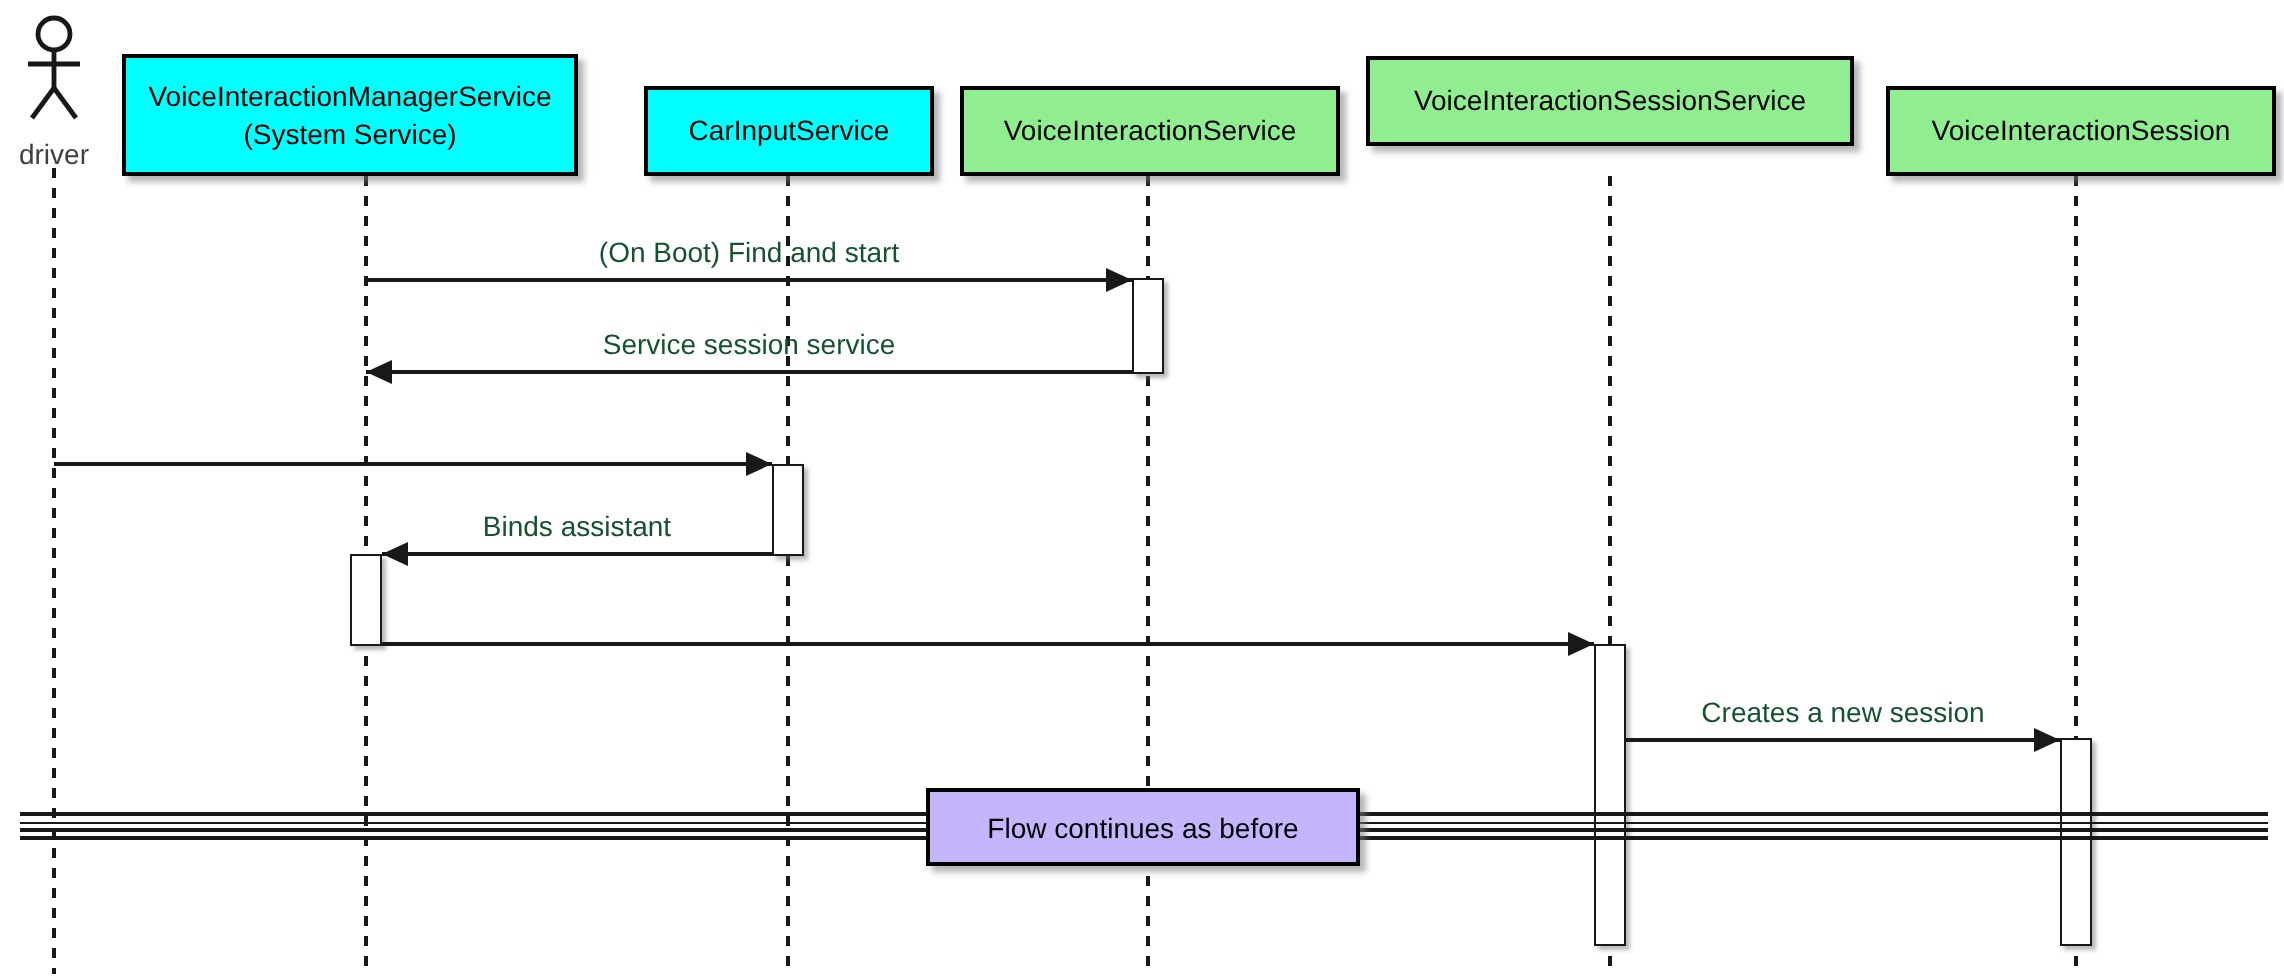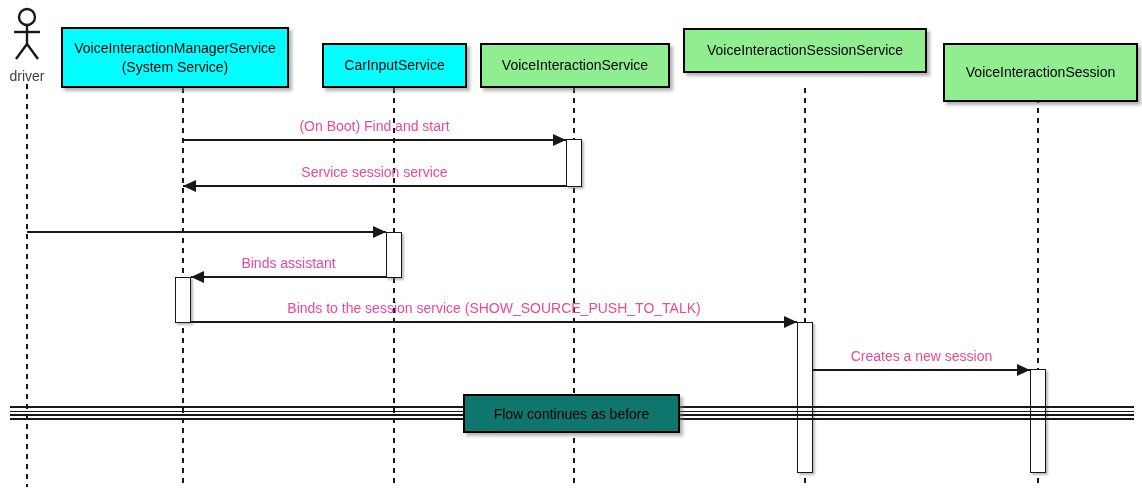--- a/index.html
+++ b/index.html
@@ -54,21 +54,21 @@
     z-index: 3;
   }
 
   
   .message { position: absolute; height: 23px; z-index: 5; }
   .msg-label {
     position: absolute;
     left: 0; right: 0; top: 0;
     text-align: center;
     font-size: 14px;
-    color: #ec4899;
+    color: #14532d;
     white-space: nowrap;
   }
   .msg-line {
     position: absolute;
     left: 0; right: 0; bottom: 0;
     height: 2px;
     background: var(--line);
   }
   .msg-line .head { position: absolute; width: 0; height: 0; bottom: -5px; }
   .msg-line .head.right {
@@ -88,21 +88,21 @@
   .divider-line {
     position: absolute;
     left: 10px;
     right: 8px;
     background: var(--line);
     z-index: 4;
   }
   .divider-box {
     position: absolute;
     border: 2px solid #000000;
-    background: #0f766e;
+    background: #c4b5fd;
     display: flex;
     align-items: center;
     justify-content: center;
     font-size: 14px;
     color: #000;
     box-shadow: 3px 3px 3px rgba(120,120,120,0.55);
     z-index: 7;
     white-space: nowrap;
   }
 </style>
@@ -135,21 +135,21 @@
   </div>
   <div class="participant cyan" style="left:322px; top:43px; width:145px; height:45px;">
     <div>CarInputService</div>
   </div>
   <div class="participant green" style="left:480px; top:43px; width:190px; height:45px;">
     <div>VoiceInteractionService</div>
   </div>
   <div class="participant green" style="left:683px; top:28px; width:244px; height:45px;">
     <div>VoiceInteractionSessionService</div>
   </div>
-  <div class="participant green" style="left:943px; top:43px; width:195px; height:59px;text-align:right;">
+  <div class="participant green" style="left:943px; top:43px; width:195px; height:45px;text-align:right;">
     <div>VoiceInteractionSession</div>
   </div>
 
   <div class="activation" style="left:566px; top:139px; height:48px;"></div>
   <div class="activation" style="left:386px; top:232px; height:46px;"></div>
   <div class="activation" style="left:175px; top:277px; height:46px;"></div>
   <div class="activation" style="left:797px; top:322px; height:151px;"></div>
   <div class="activation" style="left:1030px; top:369px; height:104px;"></div>
 
   <div class="message" style="left:183px; top:118px; width:383px;">
@@ -173,21 +173,20 @@
   </div>
 
   <div class="message" style="left:191px; top:255px; width:195px;">
     <div class="msg-label">Binds assistant</div>
     <div class="msg-line">
         <span class="head left"></span>
       </div>
   </div>
 
   <div class="message" style="left:191px; top:300px; width:606px;">
-    <div class="msg-label">Binds to the session service (SHOW_SOURCE_PUSH_TO_TALK)</div>
     <div class="msg-line">
         <span class="head right"></span>
       </div>
   </div>
 
   <div class="message" style="left:813px; top:348px; width:217px;">
     <div class="msg-label">Creates a new session</div>
     <div class="msg-line">
         <span class="head right"></span>
       </div>

